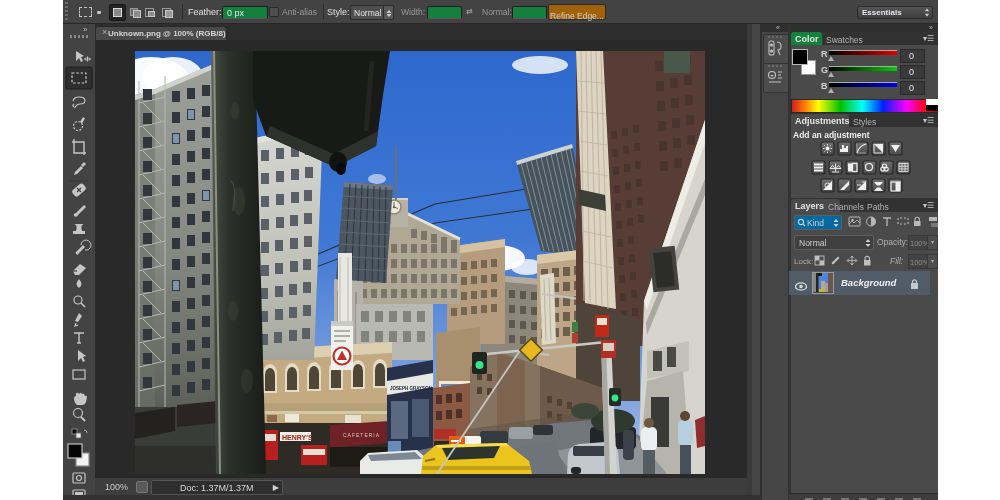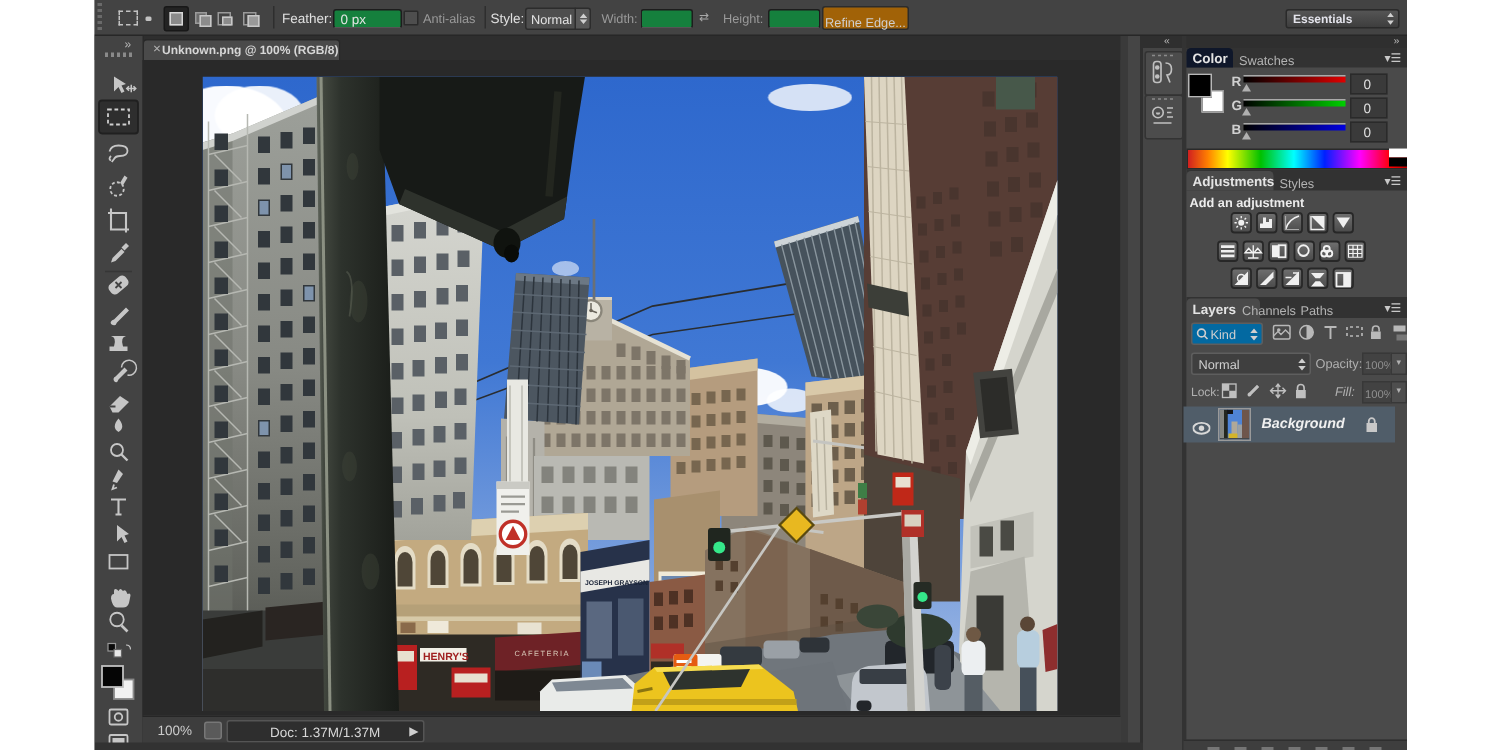--- a/index.html
+++ b/index.html
@@ -37,21 +37,21 @@
 <div class="abs txt" style="left:264px;top:7px;color:#e0e0e0;">Style:</div>
 <div class="abs" style="left:287px;top:5px;width:33px;height:13px;background:#4e4e4e;border:1px solid #2c2c2c;border-radius:2px;">
         <span class="txt" style="position:absolute;left:3px;top:2px;color:#e4e4e4;font-size:8.5px;">Normal</span>
       </div>
 <div class="abs" style="left:320px;top:5px;width:9px;height:13px;background:#585858;border:1px solid #2c2c2c;border-radius:0 2px 2px 0;"><svg width="10" height="13">
           <path d="M5 3 l2.5 3 h-5 Z M5 10 l2.5-3 h-5 Z" fill="#cfcfcf"></path>
         </svg></div>
 <div class="abs txt" style="left:338px;top:7px;color:#9a9a9a;font-size:8.5px;">Width:</div>
 <div class="abs inbox" style="left:364px;top:6px;width:33px;height:11px;"></div>
 <div class="abs" style="left:403px;top:7px;color:#a8a8a8;font-size:8px;">⇄</div>
-<div class="abs txt" style="left:419px;top:7px;color:#9a9a9a;font-size:8.5px;">Height:</div>
+<div class="abs txt" style="left:419px;top:7px;color:#9a9a9a;font-size:8.5px;">Normal:</div>
 <div class="abs inbox" style="left:449px;top:6px;width:33px;height:11px;"></div>
 <div class="abs" style="left:485px;top:4px;width:56px;height:14px;background:#a16207;border:1px solid #2c2c2c;border-radius:2px;text-align:center;"><span class="txt" style="color:#cfcfcf;font-size:8.5px;line-height:14px;">Refine Edge...</span></div>
 <div class="abs" style="left:794px;top:6px;width:74px;height:11px;background:linear-gradient(#555,#3e3e3e);border:1px solid #2a2a2a;border-radius:2px;">
         <span class="txt" style="position:absolute;left:4px;top:1px;color:#e4e4ec;font-weight:bold;font-size:8px;">Essentials</span>
         <svg style="position:absolute;right:1px;top:0;" width="8" height="11">
           <path d="M4 1.5 l2.2 2.8 h-4.4 Z M4 9.5 l2.2-2.8 h-4.4 Z" fill="#cfcfcf"></path>
         </svg>
       </div>
 
 <div class="abs" style="left:0;top:24px;width:875px;height:16px;background:#2e2e2e;"></div>
@@ -774,21 +774,21 @@
 <path d="M6 34 h2 M10 34 h2 M14 34 h2 M18 34 h2" stroke="#8a8a8a"></path>
 <circle cx="10" cy="43" r="3.5"></circle>
         <path d="M8.5 43 a1.5 1.5 0 1 0 3 0" fill="#c0c0c0" stroke="none"></path>
 <path d="M16 40 h4 M16 43 h3 M16 46 h4 M7 50 h12"></path>
 </svg>
 <div class="abs" style="left:725px;top:24px;width:3px;height:476px;background:#333333;"></div>
 
 <div class="abs" id="dock" style="left:728px;top:32px;width:147px;height:468px;background:#4a4a4a;"></div>
 
 <div class="abs" style="left:728px;top:32px;width:147px;height:13px;background:#323232;"></div>
-<div class="abs" style="left:728px;top:32px;width:31px;height:13px;background:#0f172a;border-radius:3px 3px 0 0;">
+<div class="abs" style="left:728px;top:32px;width:31px;height:13px;background:#15803d;border-radius:3px 3px 0 0;">
         <span style="position:absolute;left:4px;top:2px;font-size:9px;font-weight:bold;color:#e4e4e4;">Color</span>
       </div>
 <div class="abs" style="left:763px;top:35px;font-size:8.5px;color:#b4b4b4;">Swatches</div>
 <div class="abs" style="left:860px;top:35px;width:10px;height:7px;color:#c8c8c8;font-size:8px;line-height:7px;">▾☰</div>
 
 <div class="abs" style="left:738px;top:60px;width:13px;height:13px;background:#fff;border:1px solid #999;"></div>
 <div class="abs" style="left:729px;top:49px;width:14px;height:14px;background:#000;border:1px solid #b8b8b8;"></div>
 
 <div class="abs" style="left:758px;top:49px;color:#d0d0d0;font-size:9px;font-weight:bold;">R</div>
 <div class="abs" style="left:766px;top:50px;width:68px;height:4px;background:linear-gradient(to right,#000,#e00000);border-top:1px solid #aaa;"></div>

